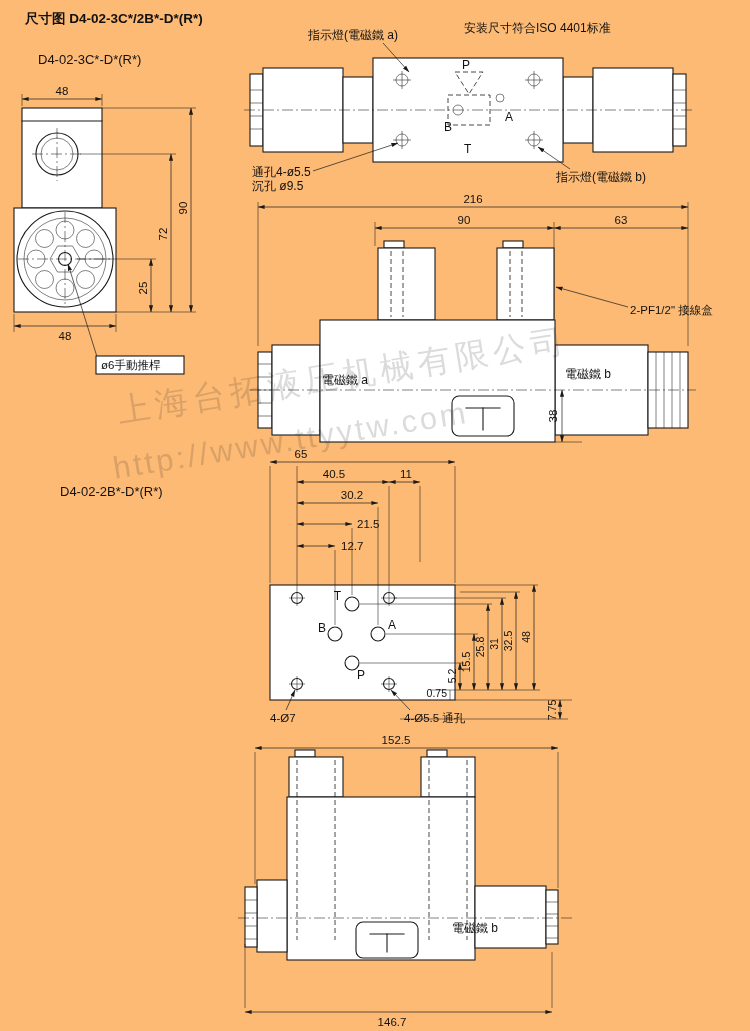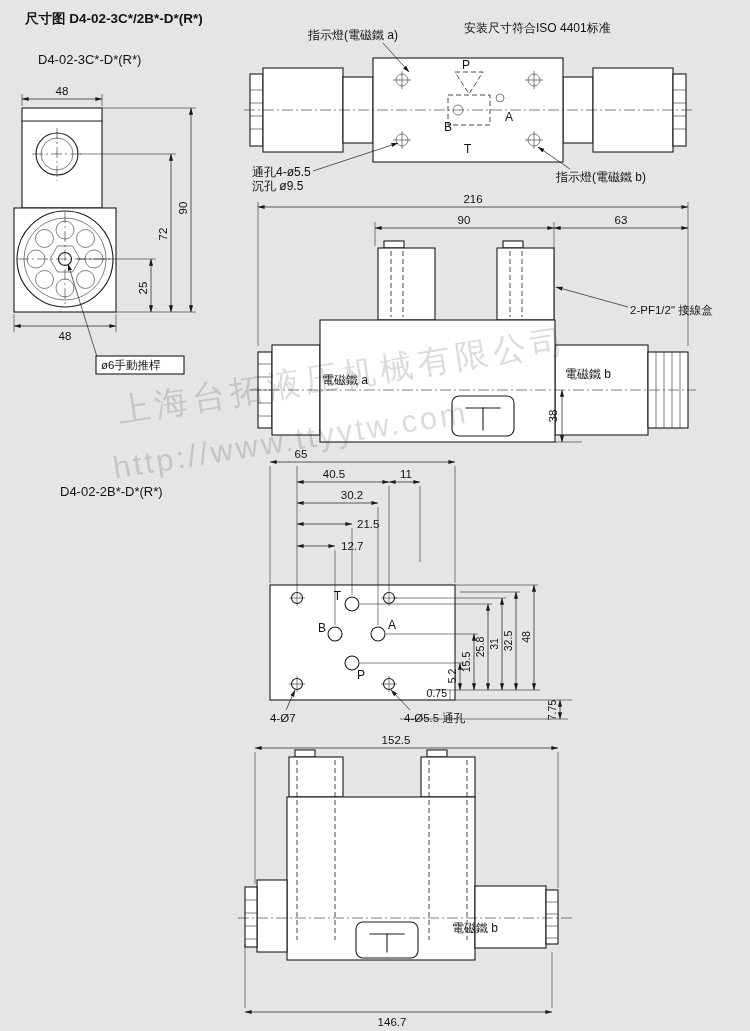--- a/index.html
+++ b/index.html
@@ -1,16 +1,16 @@
 <!DOCTYPE html>
 <html><head>
 <meta charset="utf-8">
 <style>
   html,body{margin:0;padding:0;background:#fff;}
-  #stage{position:relative;width:750px;height:1031px;background:#e5e5e5;overflow:hidden;}
+  #stage{position:relative;width:750px;height:1031px;background:#fdba74;overflow:hidden;}
   svg text{font-family:"Liberation Sans","DejaVu Sans",sans-serif;fill:#111;}
   .ln{stroke:#1a1a1a;stroke-width:1.1;fill:none;stroke-linecap:square;}
   .fw{stroke:#1a1a1a;stroke-width:1.1;fill:#fff;}
   .thin{stroke:#1a1a1a;stroke-width:0.55;fill:none;}
   .dim{stroke:#1a1a1a;stroke-width:0.7;fill:none;}
   .dash{stroke:#1a1a1a;stroke-width:0.8;fill:none;stroke-dasharray:5 3;}
   .cl{stroke:#1a1a1a;stroke-width:0.55;fill:none;stroke-dasharray:11 3 2 3;}
   .t{font-size:12px;}
   .t10{font-size:10.5px;}
   .t11{font-size:11.5px;}

